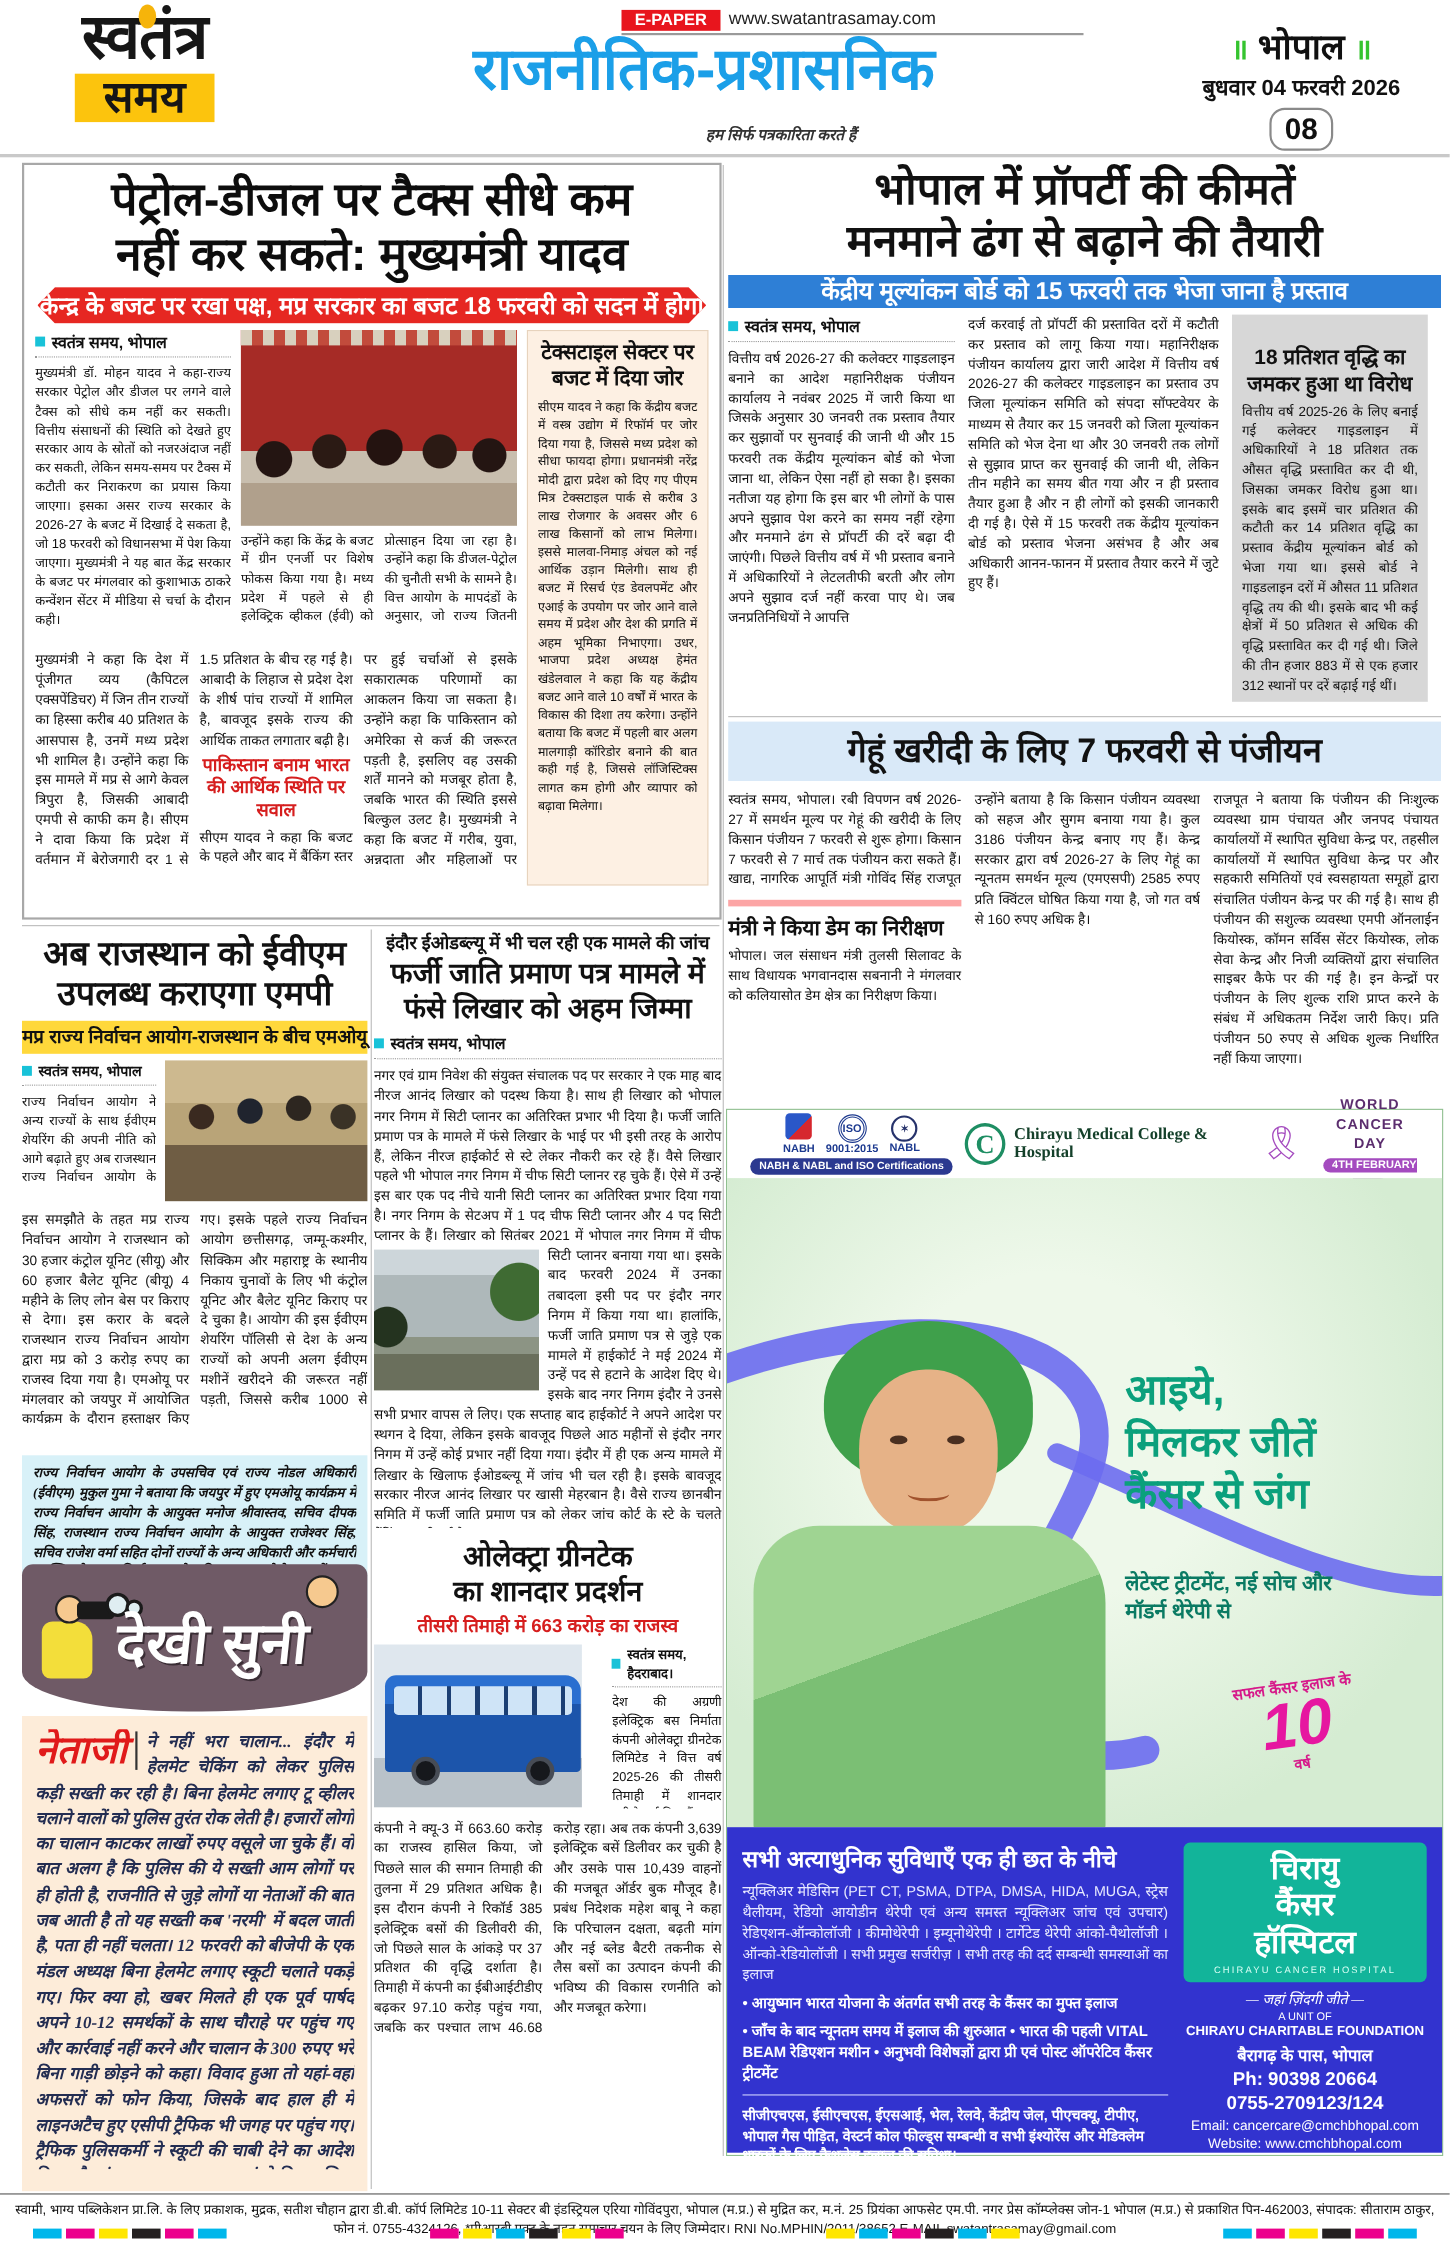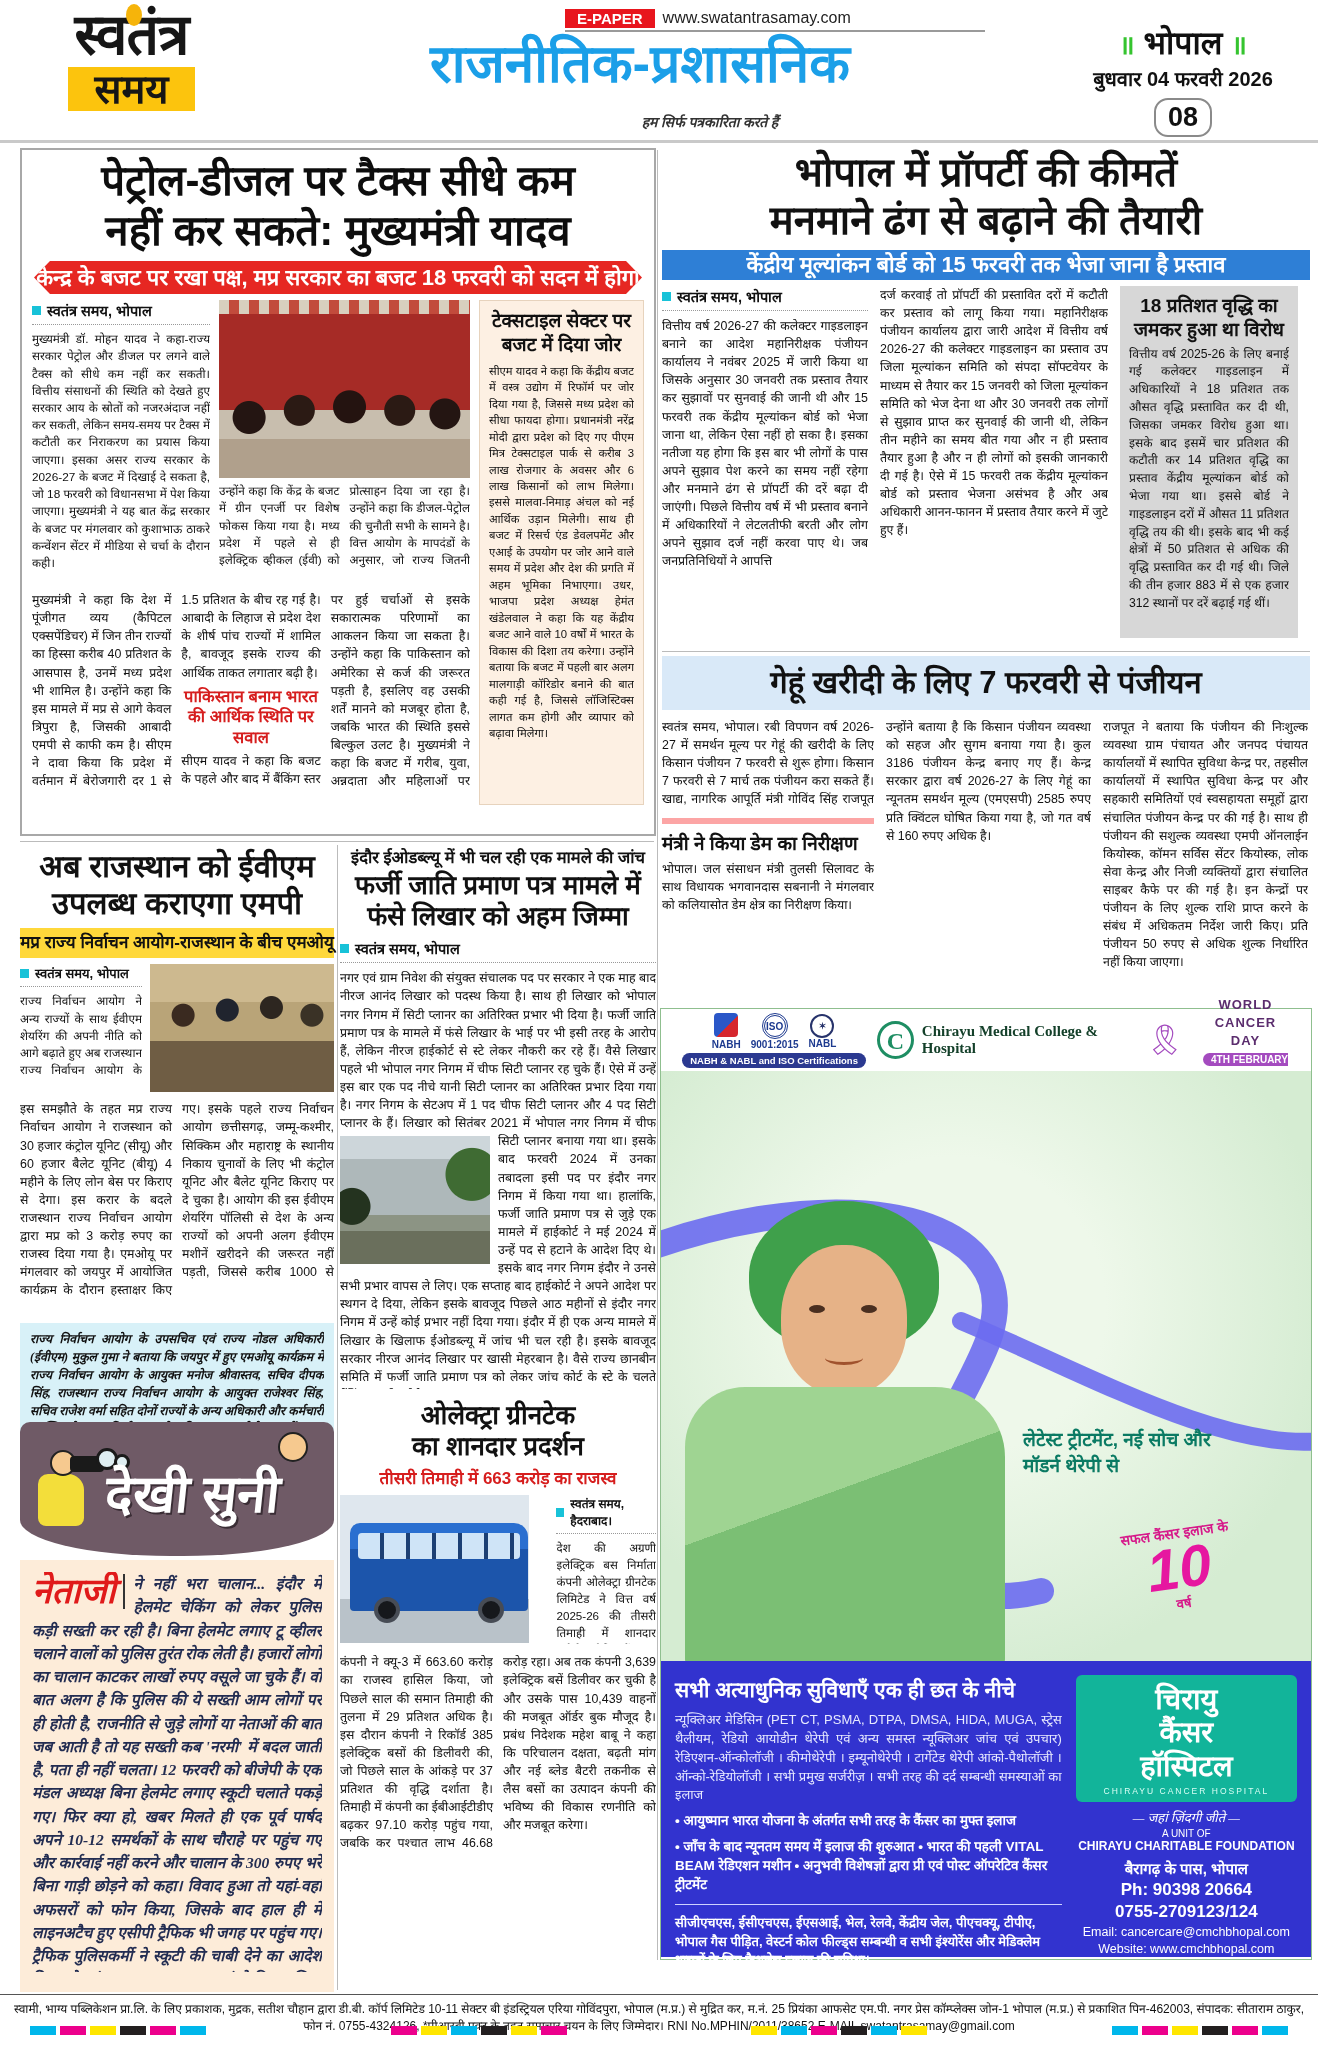--- a/index.html
+++ b/index.html
@@ -63,21 +63,21 @@
   .lead-sidebar .bt { font-size:11.3px; height:400px; }
 
   
   .prop { left:662px; top:148px; width:648px; height:500px; }
   .prop-headline { text-align:center; font-size:40px; font-weight:bold; line-height:1.2; }
   .prop-strap { background:#2e7fd6; color:#fff; text-align:center; font-size:22px; font-weight:bold; height:30px; line-height:30px; margin:6px 0; }
   .prop-body { display:flex; gap:12px; height:352px; }
   .prop-c1 { width:206px; }
   .prop-c2 { width:228px; }
   .prop-grey { width:178px; background:#d7d7d7; padding:8px 9px; }
-  .prop-grey h3 { text-align:center; font-size:19px; line-height:1.25; margin-bottom:4px; }
+  .prop-grey h3 { text-align:center; font-size:19px; line-height:1.25; margin-bottom:4px;margin-top:20px; }
   .prop-grey .bt { font-size:12.2px; height:280px; }
 
   
   .wheat { left:662px; top:656px; width:648px; height:348px; }
   .wheat-headline { background:#d9e9f8; text-align:center; font-size:31px; font-weight:bold; height:54px; line-height:54px; }
   .wheat-body { display:flex; gap:12px; margin-top:8px; height:280px; }
   .wheat-c1 { width:212px; display:flex; flex-direction:column; }
   .wheat-c1-txt { height:92px; }
   .dam { margin-top:8px; border-top:6px solid #fca5a5; padding-top:6px; }
   .dam h3 { font-size:19px; font-weight:bold; margin-bottom:4px; }
@@ -409,20 +409,23 @@
       <path d="M 300 250 C 420 300, 560 380, 660 370" fill="none" stroke="#6b6bf0" stroke-width="18" stroke-linecap="round" opacity="0.9"></path>
     </svg>
     <div class="woman">
       <div class="scarf"></div>
       <div class="face"></div>
       <div class="eye1"></div>
       <div class="eye2"></div>
       <div class="smile"></div>
       <div class="shirt"></div>
     </div>
+    <div class="ad-slogan pre">आइये,
+मिलकर जीतें
+कैंसर से जंग</div>
     <div class="ad-subslogan pre">लेटेस्ट ट्रीटमेंट, नई सोच और
 मॉडर्न थेरेपी से</div>
     <div class="badge10">
       <div class="badge10-arc">सफल कैंसर इलाज के</div>
       <div class="badge10-num">10</div>
       <div class="badge10-suffix">वर्ष</div>
     </div>
 
   </div>
 

